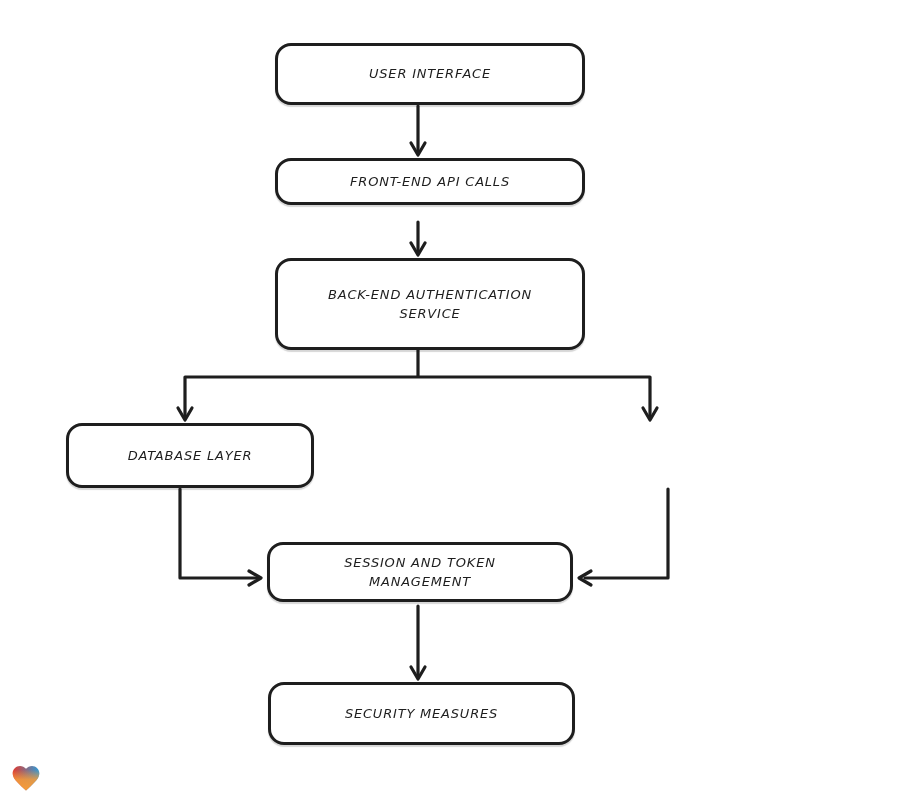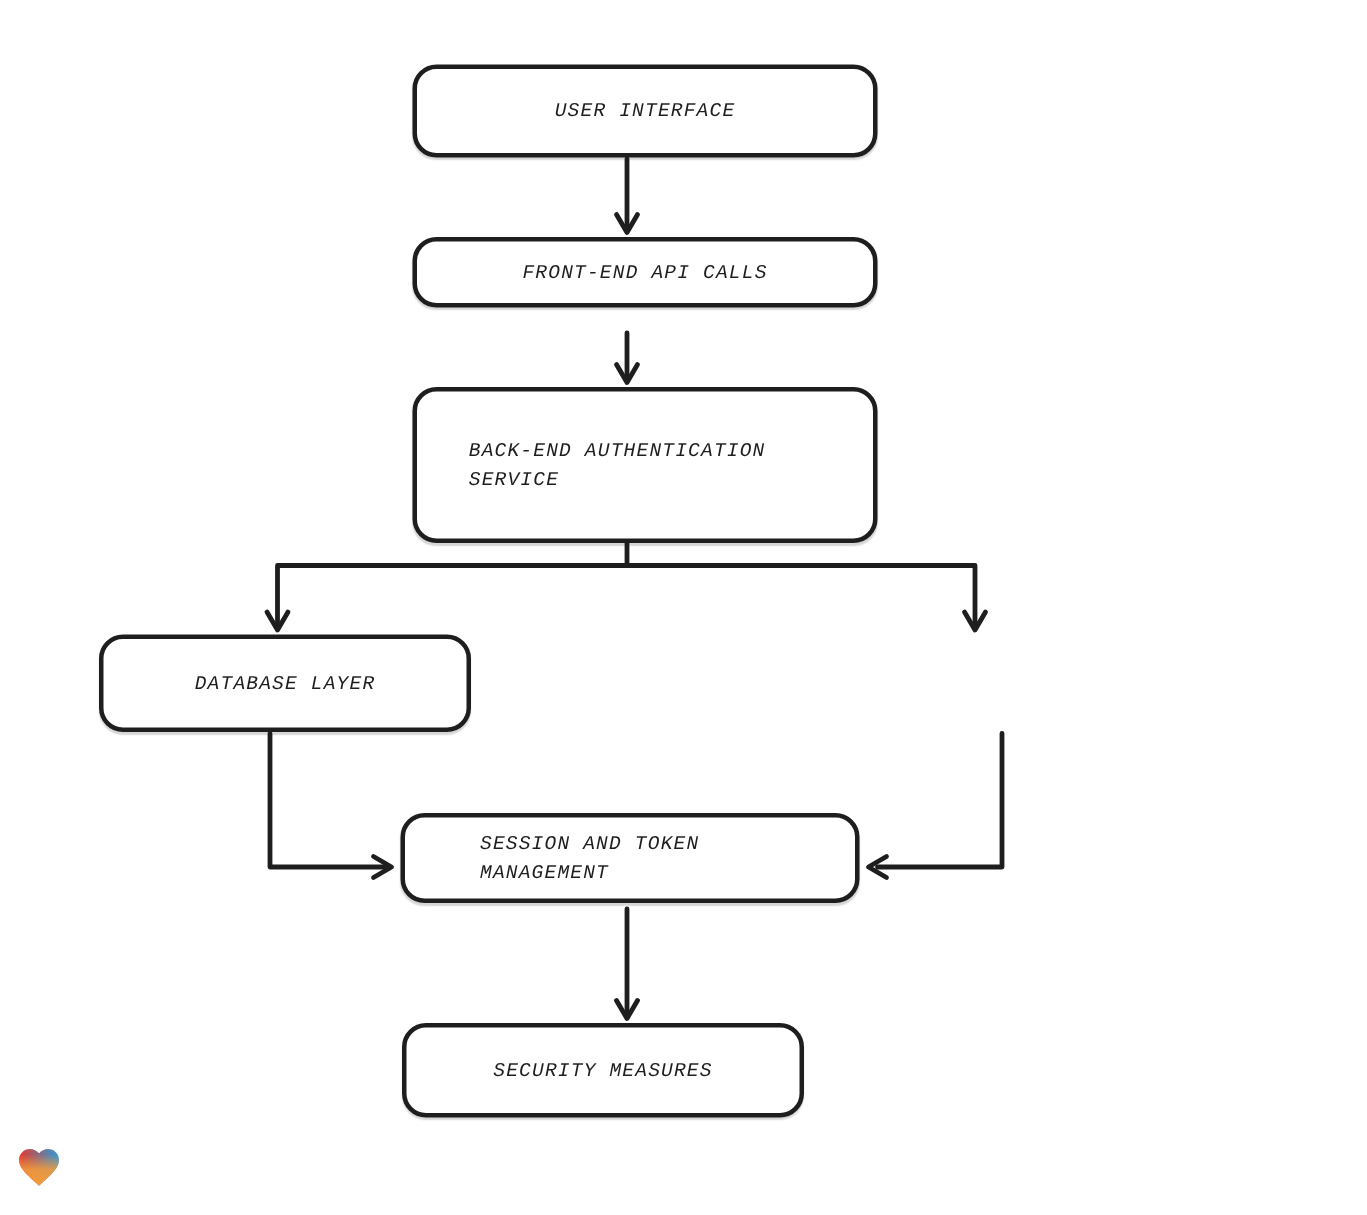--- a/index.html
+++ b/index.html
@@ -33,22 +33,22 @@
   }
   .node {
     position: absolute;
     box-sizing: border-box;
     background: #ffffff;
     border: 3.5px solid #1e1e1e;
     border-radius: 16px;
     display: flex;
     align-items: center;
     justify-content: center;
+    text-align: center;
     box-shadow: 0 1.5px 1px rgba(30,30,30,0.18);
-    font-family: Liberation Mono, monospace;
   }
   .node .label {
     font-size: 13px;
     font-style: italic;
     letter-spacing: 0.8px;
     line-height: 1.5;
     color: #1e1e1e;
     text-transform: uppercase;
   }
   .label--wrap-back { max-width: 235px; }
@@ -101,34 +101,34 @@
   </svg>
 
   <div class="node" style="left:275px; top:43px;  width:310px; height:62px;">
     <span class="label">USER INTERFACE</span>
   </div>
 
   <div class="node" style="left:275px; top:158px; width:310px; height:47px;">
     <span class="label">FRONT-END API CALLS</span>
   </div>
 
-  <div class="node" style="left:275px; top:258px; width:310px; height:104px;">
+  <div class="node" style="left:275px; top:258px; width:310px; height:92px;">
     <span class="label label--wrap-back">BACK-END AUTHENTICATION SERVICE</span>
   </div>
 
   <div class="node" style="left:66px;  top:423px; width:248px; height:65px;">
     <span class="label">DATABASE LAYER</span>
   </div>
 
 
   <div class="node" style="left:267px; top:542px; width:306px; height:60px;">
     <span class="label label--wrap-session">SESSION AND TOKEN MANAGEMENT</span>
   </div>
 
-  <div class="node" style="left:268px; top:682px; width:268px; height:63px;">
+  <div class="node" style="left:268px; top:682px; width:307px; height:63px;">
     <span class="label">SECURITY MEASURES</span>
   </div>
 
   <svg class="watermark" viewBox="0 0 24 24" xmlns="http://www.w3.org/2000/svg">
     <defs>
       <linearGradient id="heart-grad-rb" x1="0%" y1="0%" x2="100%" y2="0%">
         <stop offset="0%" stop-color="#e43a2e"></stop>
         <stop offset="100%" stop-color="#2d9bd8"></stop>
       </linearGradient>
       <linearGradient id="heart-grad-orange" x1="0%" y1="100%" x2="0%" y2="0%">

